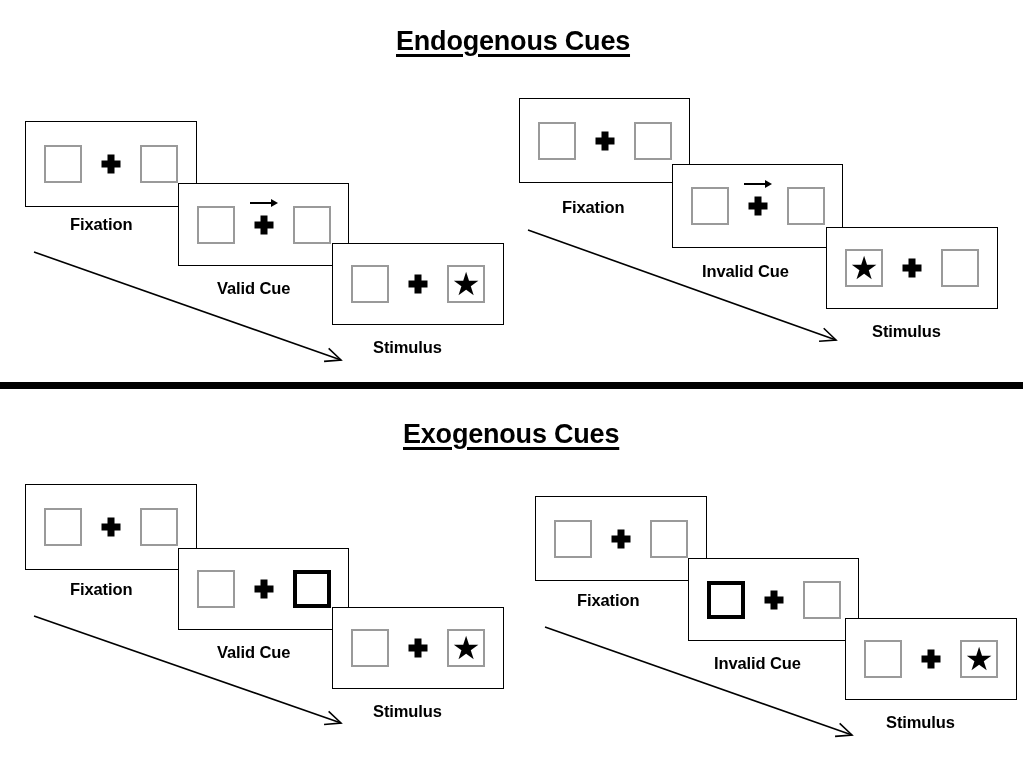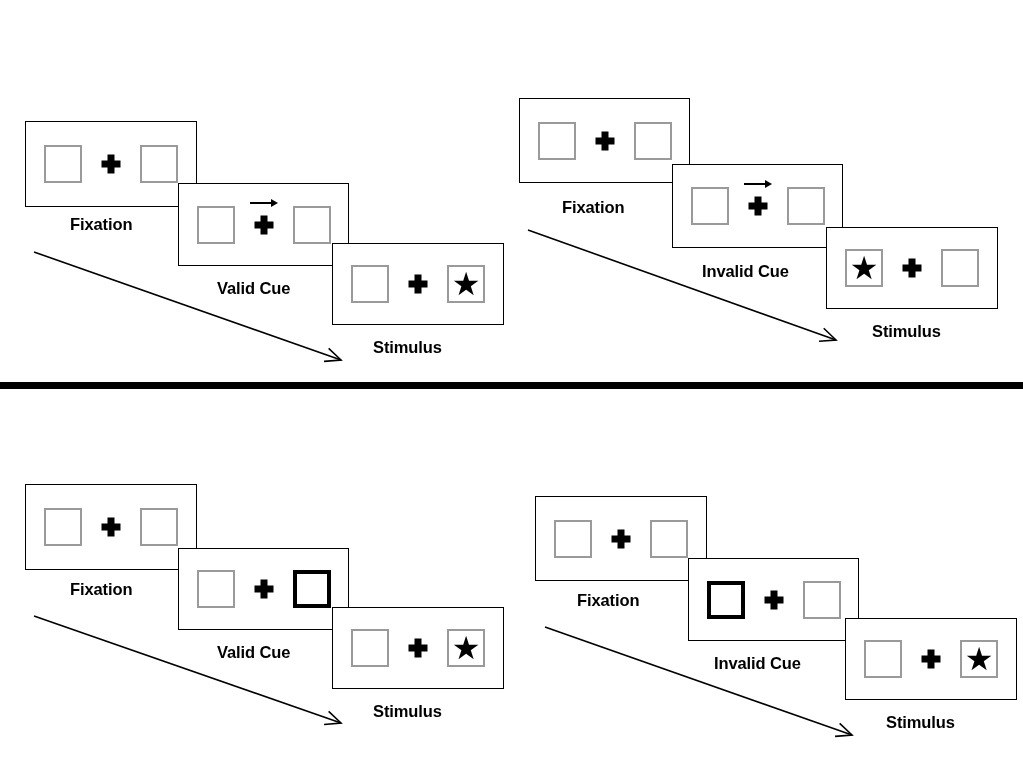--- a/index.html
+++ b/index.html
@@ -105,20 +105,21 @@
     display:flex;
     align-items:center;
     justify-content:center;
   }
 </style>
 </head>
 <body>
 
 <div id="stage">
     <div class="divider" style="left: 0px; top: 382px; width: 1023px; height: 7px; background: rgb(0, 0, 0);"></div>
+    <div class="section-title" style="left: 396px; top: 26px;">Endogenous Cues</div>
     <svg class="time-arrow" width="335" height="136" style="left: 20px; top: 238px;">
       <line x1="14" y1="14" x2="321" y2="122" stroke="#000" stroke-width="1.6"></line>
       <path d="M 304.05674671655163 123.38786460900047 L 321 122 L 308.65754445194125 110.30967104636511" fill="none" stroke="#000" stroke-width="1.6"></path>
     </svg>
     <div class="frame" style="left: 25px; top: 121px; width: 172px; height: 86px;">
       <div class="frame-inner">
         <div class="pbox" style="width: 38px; height: 38px; margin-right: 16px;"></div>
         <div class="plus-slot" style="width: 26px; height: 26px;">
           <span class="plus" style="width: 19px; height: 19px;">
             <span style="position: absolute; left: 50%; top: 50%; transform: translate(-50%, -50%); width: 19px; height: 7px; background: rgb(0, 0, 0);"></span>
@@ -203,20 +204,21 @@
         <div class="plus-slot" style="width: 26px; height: 26px;">
           <span class="plus" style="width: 19px; height: 19px;">
             <span style="position: absolute; left: 50%; top: 50%; transform: translate(-50%, -50%); width: 19px; height: 7px; background: rgb(0, 0, 0);"></span>
             <span style="position: absolute; left: 50%; top: 50%; transform: translate(-50%, -50%); width: 7px; height: 19px; background: rgb(0, 0, 0);"></span>
           </span>
         </div>
         <div class="pbox" style="width: 38px; height: 38px; margin-left: 16px;"></div>
       </div>
     </div>
     <div class="frame-label" style="left: 872px; top: 322px;">Stimulus</div>
+    <div class="section-title" style="left: 403px; top: 419px;">Exogenous Cues</div>
     <svg class="time-arrow" width="335" height="135" style="left: 20px; top: 602px;">
       <line x1="14" y1="14" x2="321" y2="121" stroke="#000" stroke-width="1.6"></line>
       <path d="M 304.0608450006696 122.43702049695149 L 321 121 L 308.62367631047096 109.34553253331573" fill="none" stroke="#000" stroke-width="1.6"></path>
     </svg>
     <div class="frame" style="left: 25px; top: 484px; width: 172px; height: 86px;">
       <div class="frame-inner">
         <div class="pbox" style="width: 38px; height: 38px; margin-right: 16px;"></div>
         <div class="plus-slot" style="width: 26px; height: 26px;">
           <span class="plus" style="width: 19px; height: 19px;">
             <span style="position: absolute; left: 50%; top: 50%; transform: translate(-50%, -50%); width: 19px; height: 7px; background: rgb(0, 0, 0);"></span>

